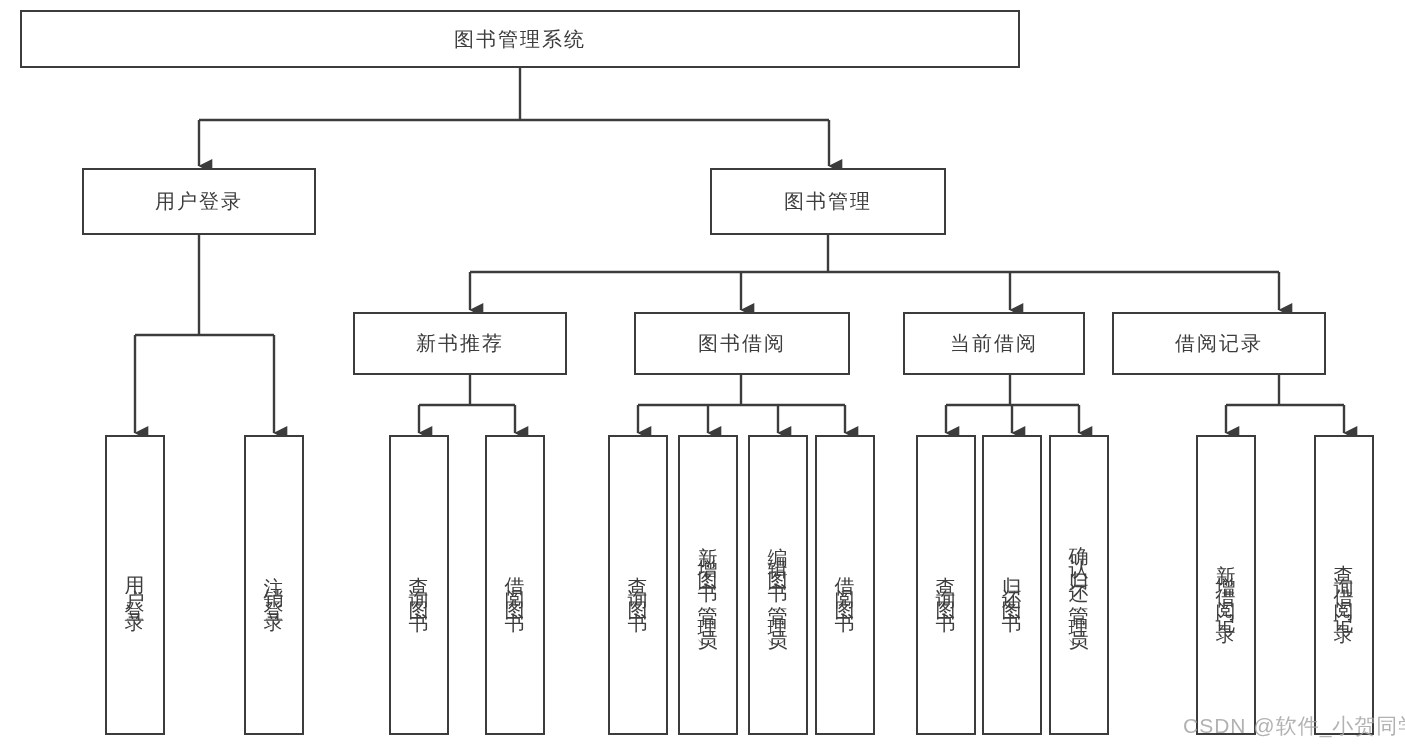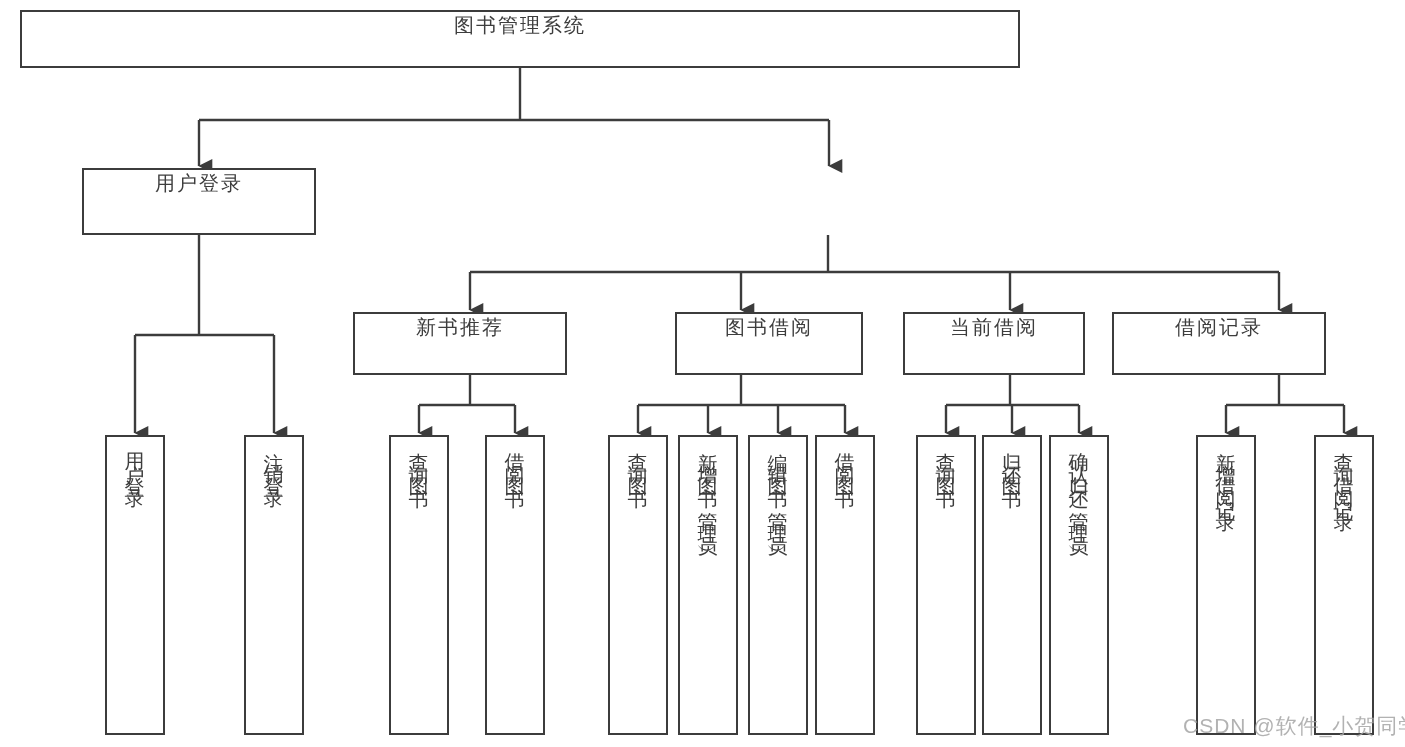--- a/index.html
+++ b/index.html
@@ -16,38 +16,39 @@
     position: absolute;
     left: 0; top: 0;
     width: 1405px; height: 747px;
   }
   .box {
     position: absolute;
     box-sizing: border-box;
     border: 2px solid #3c3c3c;
     background: #ffffff;
     display: flex;
+    align-items: center;
     justify-content: center;
     font-size: 20px;
     letter-spacing: 2px;
     white-space: nowrap;
   }
   .vbox span {
     writing-mode: vertical-rl;
     text-orientation: mixed;
     letter-spacing: 12px;
     line-height: 1;
     white-space: nowrap;
   }
   
   .n-root          { left: 20px;   top: 10px;  width: 1000px; height: 58px; }
   .n-user-login    { left: 82px;   top: 168px; width: 234px;  height: 67px; }
   .n-book-mgmt     { left: 710px;  top: 168px; width: 236px;  height: 67px; }
   .n-new-book-rec  { left: 353px;  top: 312px; width: 214px;  height: 63px; }
-  .n-book-borrow   { left: 634px;  top: 312px; width: 188px;  height: 63px; margin-left: 41px; }
+  .n-book-borrow   { left: 634px;  top: 312px; width: 216px;  height: 63px; }
   .n-current-borrow{ left: 903px;  top: 312px; width: 182px;  height: 63px; }
   .n-borrow-record { left: 1112px; top: 312px; width: 214px;  height: 63px; }
   .leaf { top: 435px; width: 60px; height: 300px; }
   .l-1  { left: 105px; }  .l-2  { left: 244px; }
   .l-3  { left: 389px; }  .l-4  { left: 485px; }
   .l-5  { left: 608px; }  .l-6  { left: 678px; }
   .l-7  { left: 748px; }  .l-8  { left: 815px; }
   .l-9  { left: 916px; }  .l-10 { left: 982px; }
   .l-11 { left: 1049px; } .l-12 { left: 1196px; }
   .l-13 { left: 1314px; }
@@ -117,20 +118,23 @@
     </g>
   </svg>
 
   <div class="box n-root">
     <span>图书管理系统</span>
   </div>
 
   <div class="box n-user-login">
     <span>用户登录</span>
   </div>
+  <div class="box n-book-mgmt">
+    <span>图书管理</span>
+  </div>
 
   <div class="box n-new-book-rec">
     <span>新书推荐</span>
   </div>
   <div class="box n-book-borrow">
     <span>图书借阅</span>
   </div>
   <div class="box n-current-borrow">
     <span>当前借阅</span>
   </div>

